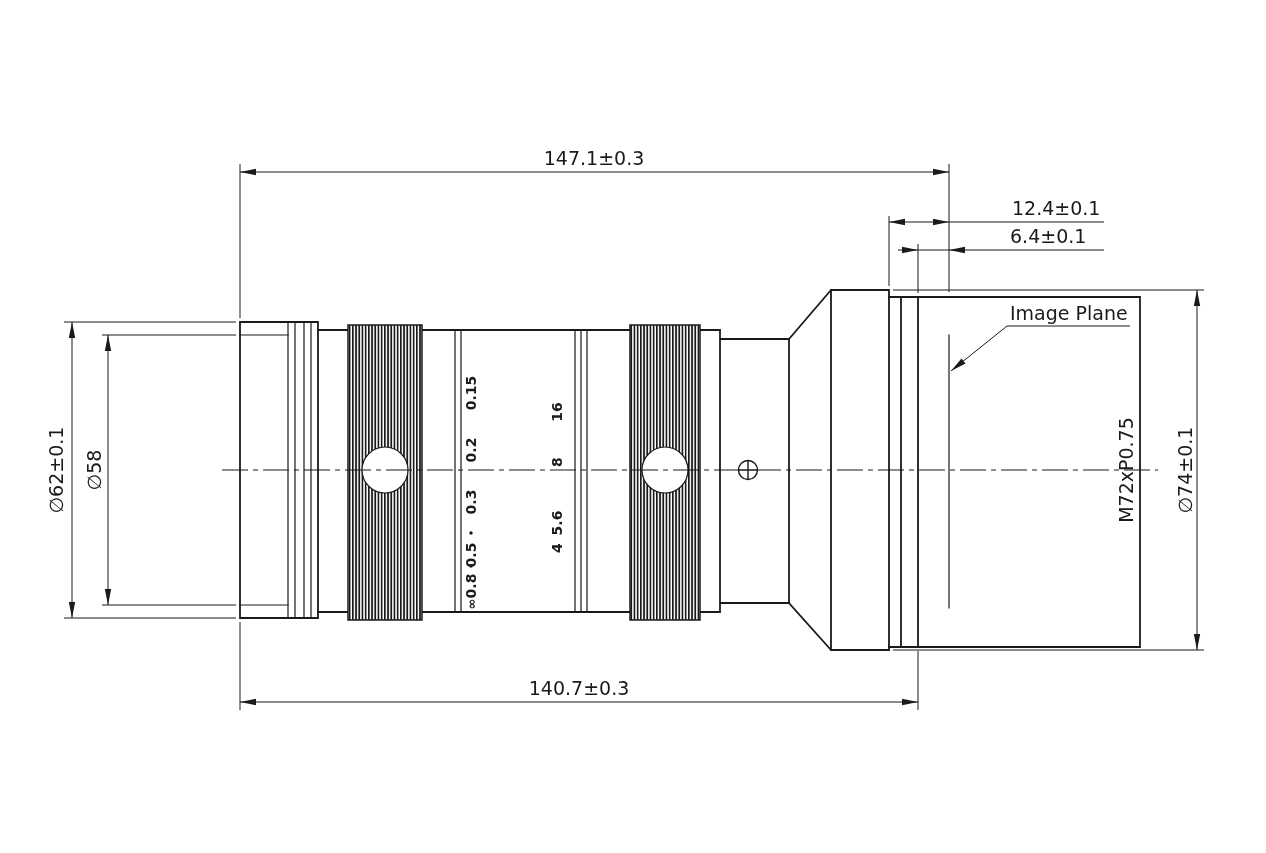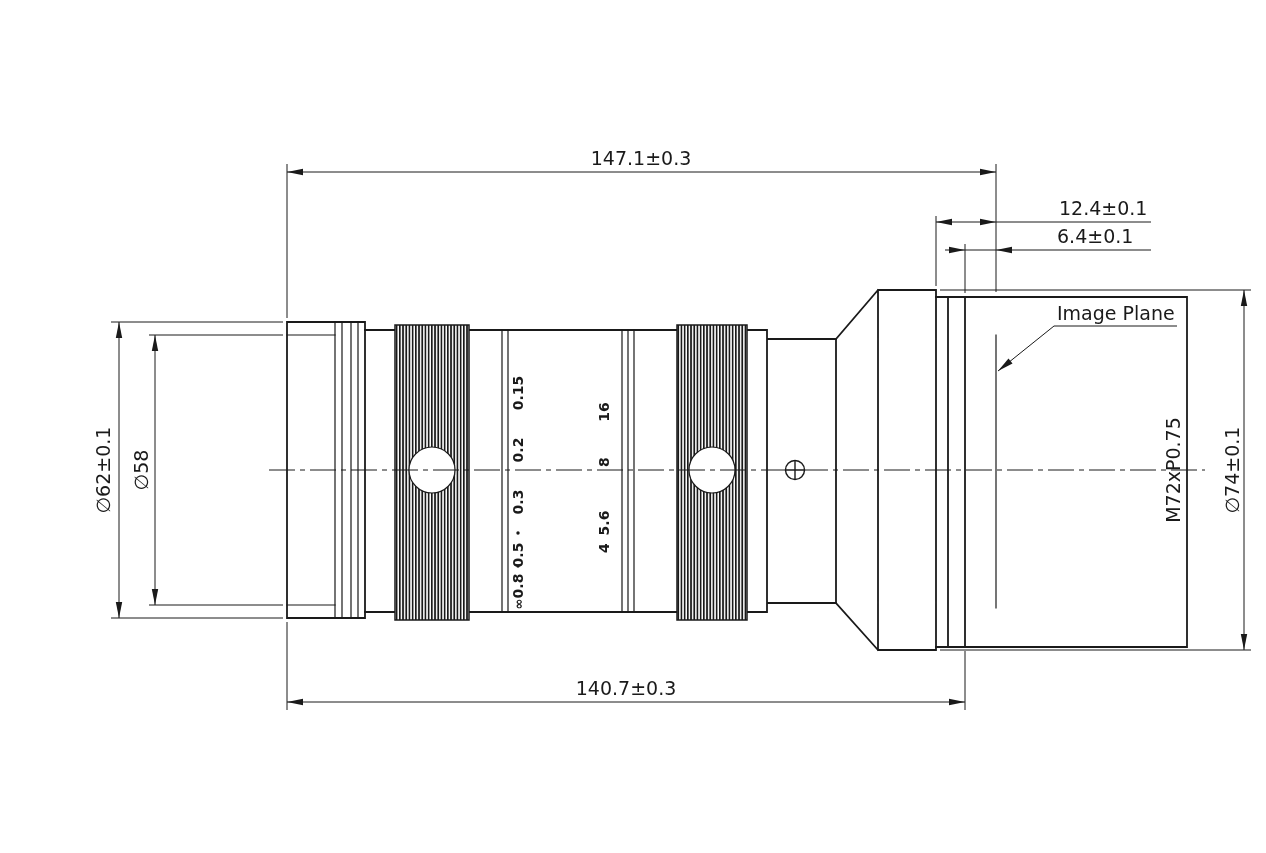--- a/index.html
+++ b/index.html
@@ -7,21 +7,20 @@
     padding: 0;
     background: #ffffff;
     width: 1266px;
     height: 853px;
     overflow: hidden;
   }
   .canvas-wrap {
     width: 1080px;
     height: 853px;
     background: #ffffff;
-    padding-left: 47px;
   }
   svg text {
     font-family: "DejaVu Sans", "Liberation Sans", sans-serif;
     fill: #1a1a1a;
   }
   .dimtext  { font-size: 19px; }
   .labeltext{ font-size: 19px; }
   .scaletext{ font-size: 14px; font-weight: bold; }
   .inftext  { font-size: 13px; font-weight: bold; }
 </style>

